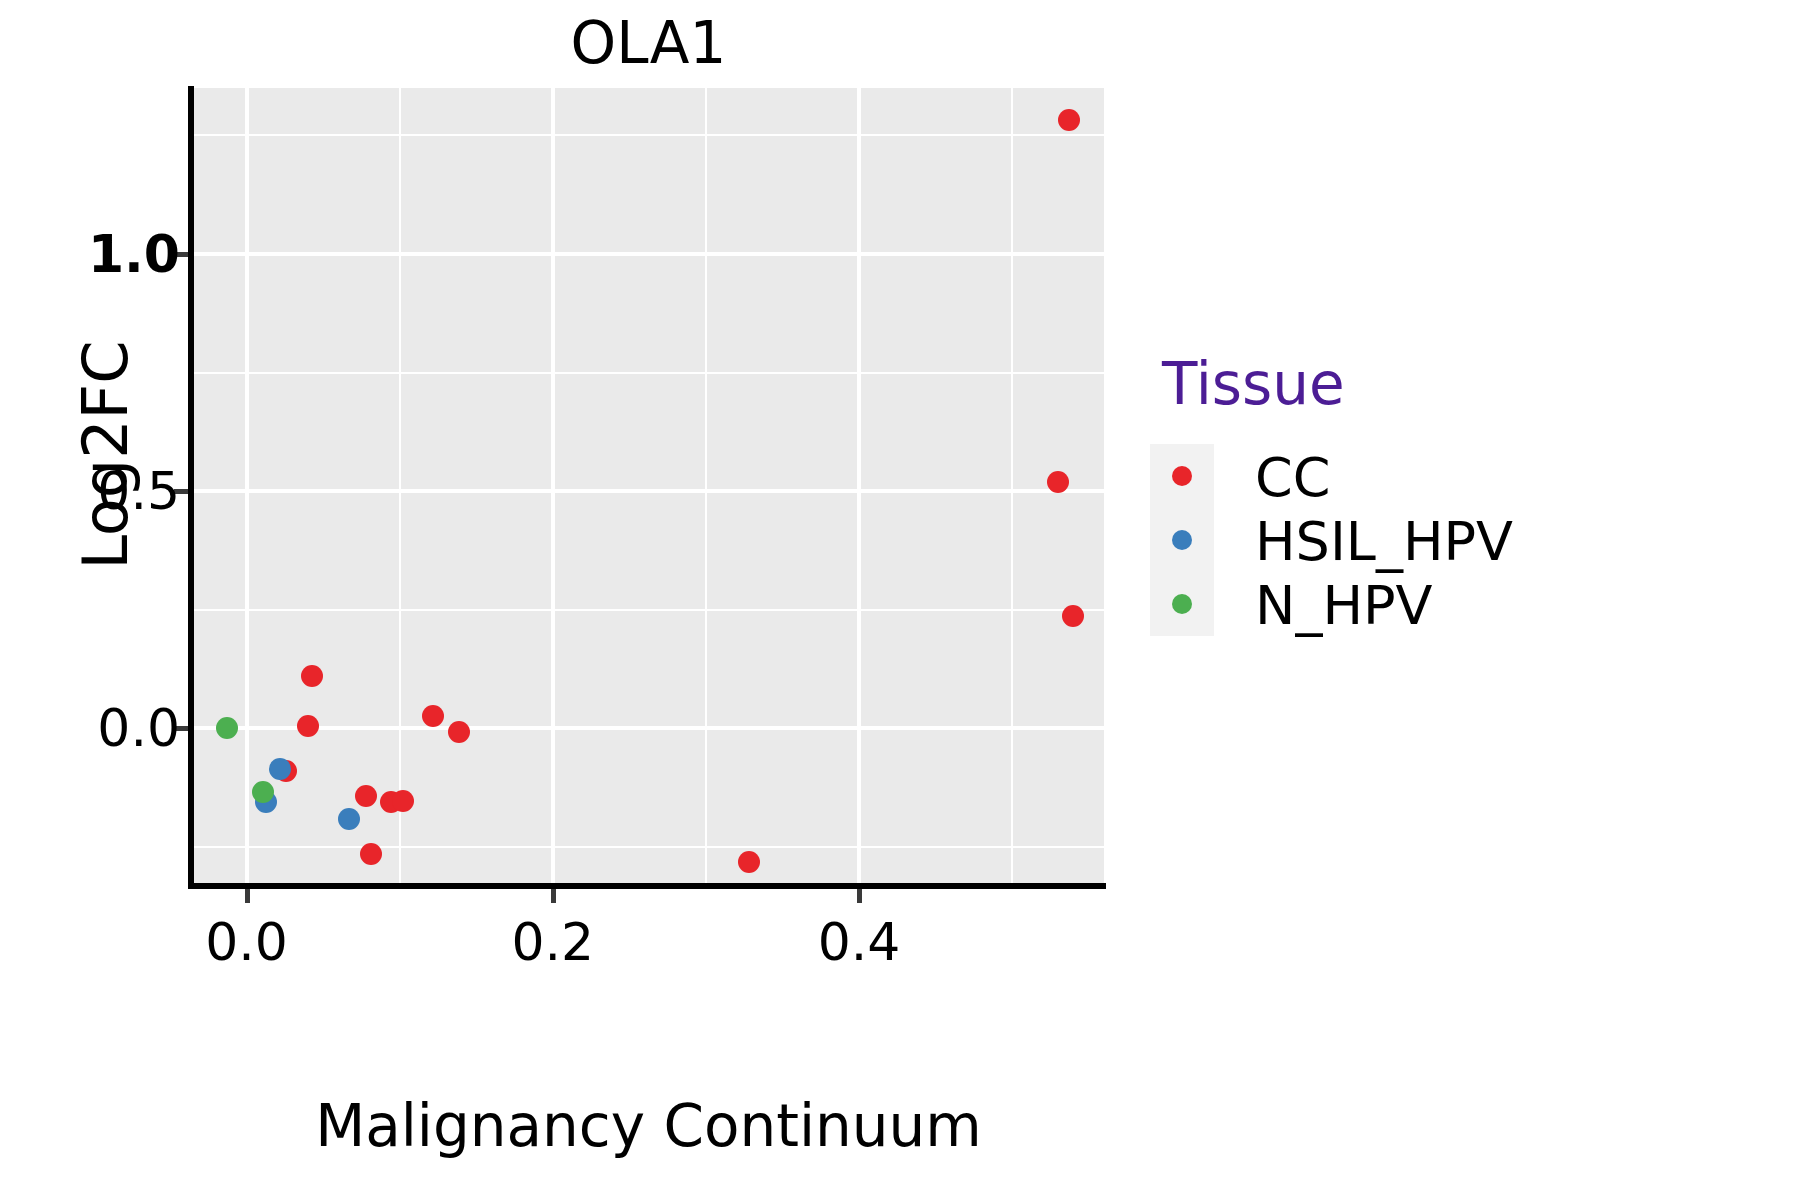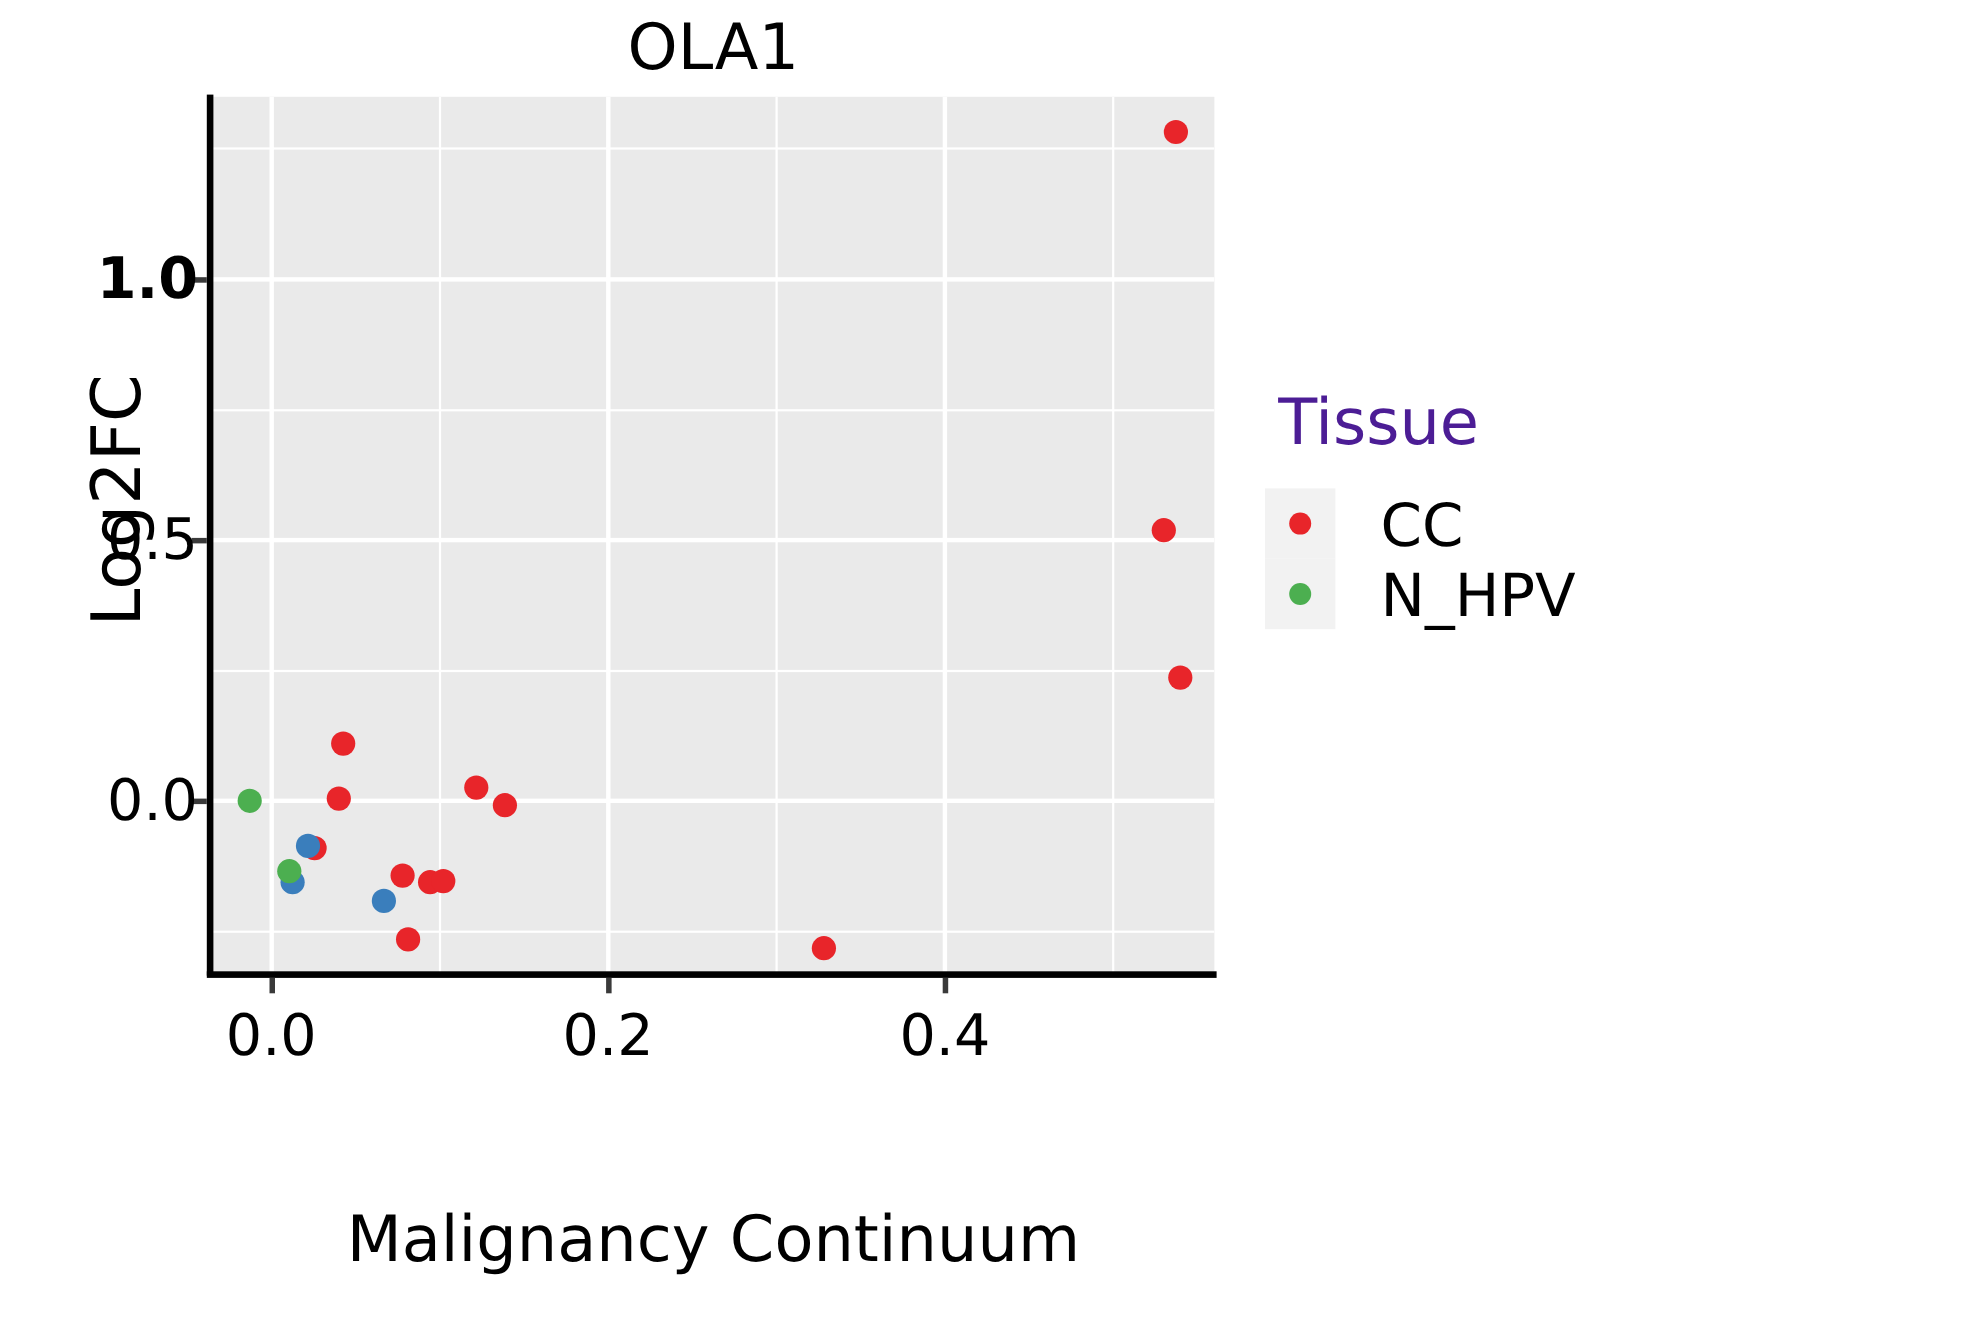--- a/index.html
+++ b/index.html
@@ -240,20 +240,26 @@
     <div id="legend-title">Tissue</div>
     <div id="legend-items">
         <div class="legend-row">
           <span class="legend-key">
             <span class="legend-dot" style="background: rgb(232, 37, 42);"></span>
           </span>
           <span class="legend-label">CC</span>
         </div>
         <div class="legend-row">
           <span class="legend-key">
+            <span class="legend-dot" style="background: rgb(58, 126, 188);"></span>
+          </span>
+          <span class="legend-label">HSIL_HPV</span>
+        </div>
+        <div class="legend-row">
+          <span class="legend-key">
             <span class="legend-dot" style="background: rgb(76, 175, 80);"></span>
           </span>
           <span class="legend-label">N_HPV</span>
         </div>
       </div>
   </div>
 
 </div>
 
 </body></html>

